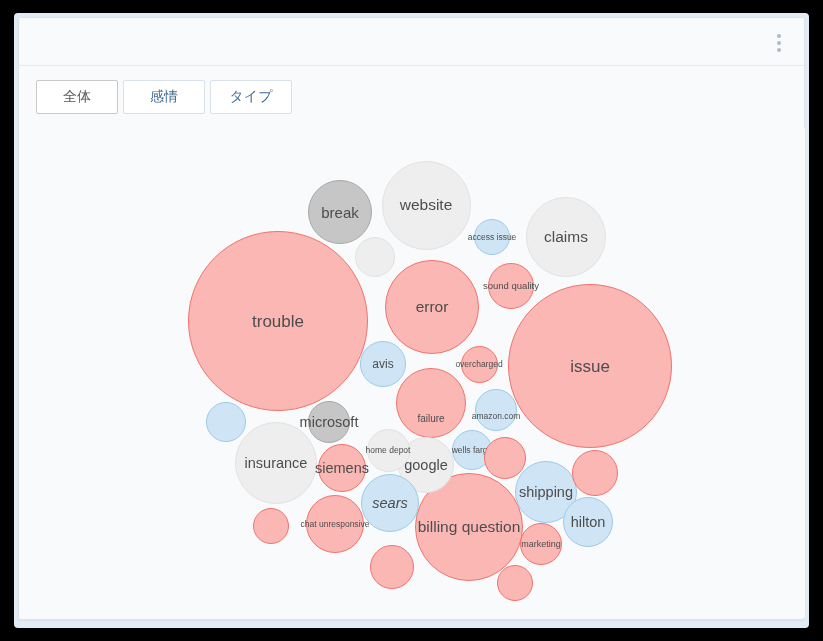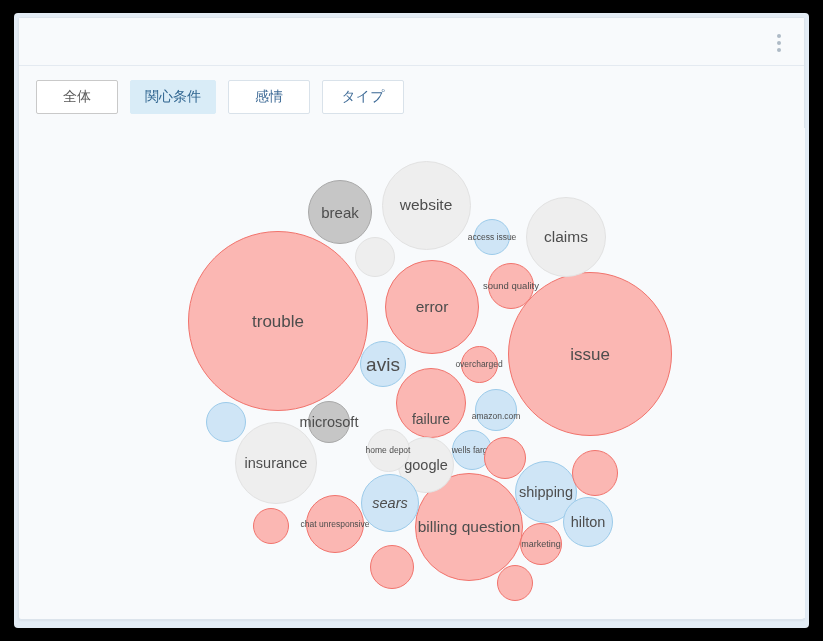--- a/index.html
+++ b/index.html
@@ -95,21 +95,21 @@
     min-width: 82px;
     height: 32px;
     padding: 16px 14px;
     display: flex;
     align-items: center;
     justify-content: center;
     font-size: 14px;
     color: #3d6a96;
     background: #ffffff;
     border: 1px solid #d9e2ea;
-    margin-right: 12px;
+    margin-right: 5px;
     border-radius: 2px;
     cursor: pointer;
     white-space: nowrap;
   }
   .tab.first {
     color: #5a5a5a;
     border-color: #c9c9c9;
   }
   .tab.active {
     background: #d9ecf7;
@@ -159,67 +159,69 @@
     <div id="card-header">
       <div id="kebab-menu">
         <span></span>
         <span></span>
         <span></span>
       </div>
     </div>
 
     <div id="tabbar">
         <div class="tab first">全体</div>
-        <div class="tab active">関心条件</div>
         <div class="tab">感情</div>
         <div class="tab">タイプ</div>
       </div>
 
     <div id="bubble-canvas">
         <div class="bubble c-red" style="width: 180px; height: 180px; left: 168px; top: 103px;">
           <span class="lbl" style="font-size: 17px;">trouble</span>
         </div>
-        <div class="bubble c-red" style="width: 164px; height: 164px; left: 488px; top: 144px; align-items: center;">
+        <div class="bubble c-red" style="width: 164px; height: 164px; left: 488px; top: 156px; align-items: center;">
           <span class="lbl" style="font-size: 17px;">issue</span>
         </div>
         <div class="bubble c-red" style="width: 94px; height: 94px; left: 365px; top: 132px;">
           <span class="lbl" style="font-size: 15.5px;">error</span>
         </div>
         <div class="bubble c-pale" style="width: 89px; height: 89px; left: 361.5px; top: 32.5px;">
           <span class="lbl" style="font-size: 15.5px;">website</span>
         </div>
         <div class="bubble c-pale" style="width: 80px; height: 80px; left: 506px; top: 69px;">
           <span class="lbl" style="font-size: 15.5px;">claims</span>
         </div>
         <div class="bubble c-red" style="width: 108px; height: 108px; left: 395px; top: 345px;">
           <span class="lbl" style="font-size: 15.5px;">billing question</span>
         </div>
         <div class="bubble c-pale" style="width: 82px; height: 82px; left: 215px; top: 294px;">
           <span class="lbl" style="font-size: 14.5px;">insurance</span>
         </div>
         <div class="bubble c-red" style="width: 70px; height: 70px; left: 376px; top: 240px;">
-          <span class="lbl" style="font-size: 14px; margin-top: 32px;">failure</span>
+          <span class="lbl" style="font-size: 10px; margin-top: 32px;">failure</span>
         </div>
         <div class="bubble c-gray" style="width: 64px; height: 64px; left: 288px; top: 52px;">
           <span class="lbl" style="font-size: 15px;">break</span>
         </div>
         <div class="bubble c-blue" style="width: 62px; height: 62px; left: 495px; top: 333px;">
           <span class="lbl" style="font-size: 14.5px;">shipping</span>
         </div>
         <div class="bubble c-pale" style="width: 56px; height: 56px; left: 378px; top: 309px;">
           <span class="lbl" style="font-size: 14.5px;">google</span>
         </div>
         <div class="bubble c-blue" style="width: 58px; height: 58px; left: 341px; top: 346px; font-style: italic;">
           <span class="lbl" style="font-size: 14.5px;">sears</span>
         </div>
         <div class="bubble c-blue" style="width: 50px; height: 50px; left: 543px; top: 369px;">
           <span class="lbl" style="font-size: 14.5px;">hilton</span>
         </div>
+        <div class="bubble c-red" style="width: 48px; height: 48px; left: 298px; top: 316px;">
+          <span class="lbl" style="font-size: 14.5px;">siemens</span>
+        </div>
         <div class="bubble c-blue" style="width: 46px; height: 46px; left: 340px; top: 213px;">
-          <span class="lbl" style="font-size: 19px;">avis</span>
+          <span class="lbl" style="font-size: 12px;">avis</span>
         </div>
         <div class="bubble c-gray" style="width: 42px; height: 42px; left: 288px; top: 273px;">
           <span class="lbl" style="font-size: 14.5px;">microsoft</span>
         </div>
         <div class="bubble c-red" style="width: 46px; height: 46px; left: 468px; top: 135px;">
           <span class="lbl" style="font-size: 9.5px;">sound quality</span>
         </div>
         <div class="bubble c-blue" style="width: 36px; height: 36px; left: 454px; top: 91px;">
           <span class="lbl" style="font-size: 8.5px;">access issue</span>
         </div>

